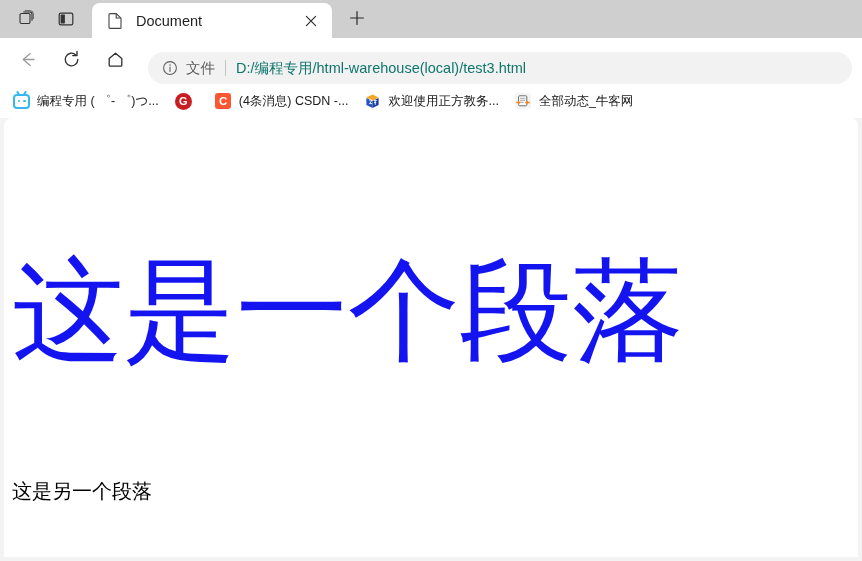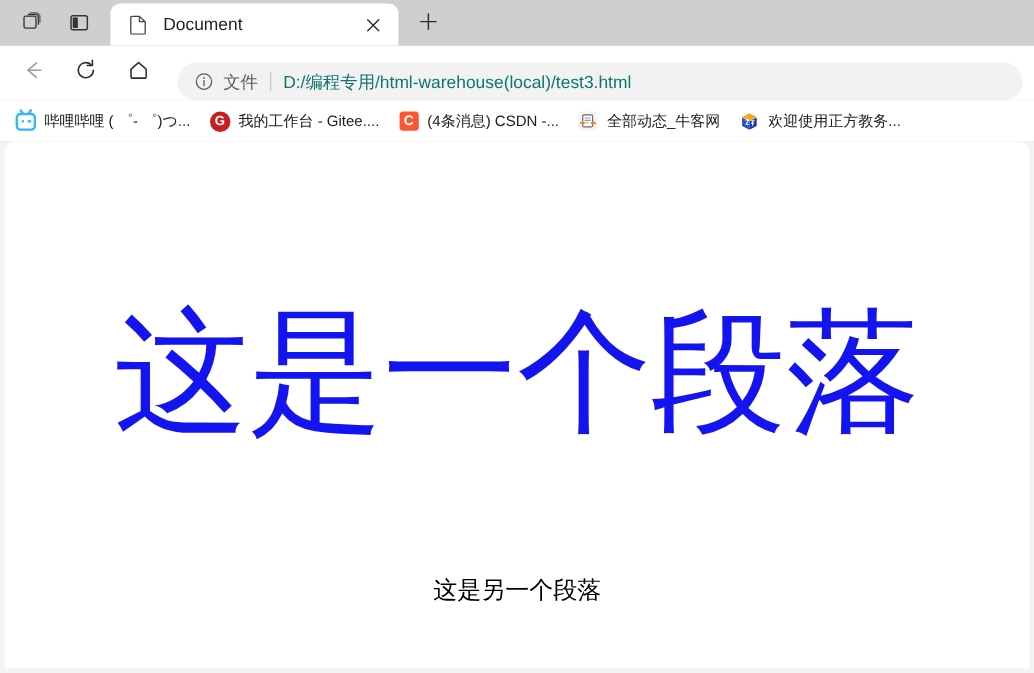--- a/index.html
+++ b/index.html
@@ -141,21 +141,20 @@
     background: #f3f3f3;
     padding: 0;
     position: relative;
   }
   .viewport {
     position: absolute;
     left: 4px; right: 4px; top: 0; bottom: 4px;
     background: #ffffff;
     border-radius: 8px 8px 0 0;
     overflow: hidden;
-    text-align: center;
   }
   .page {
     padding: 8px 8px;
     height: 100%;
   }
   .para-big {
     font-size: 112px;
     line-height: 1.18;
     margin: 0 0 0 0;
     padding-top: 118px;
@@ -310,66 +309,65 @@
 
   <div class="bookmarks">
 
     <div class="bm">
       <span class="bm-ico">
         <span class="fav-bili">
             <span class="l"></span>
             <span class="r"></span>
           </span>
       </span>
-      <span class="bm-label">哔哩哔哩 ( ゜- ゜)つ...</span>
+      <span class="bm-label">编程专用 ( ゜- ゜)つ...</span>
     </div>
 
     <div class="bm">
       <span class="bm-ico">
         <span class="fav-gitee">G</span>
       </span>
-      <span class="bm-label">我的工作台 - Gitee....</span>
     </div>
 
     <div class="bm">
       <span class="bm-ico">
         <span class="fav-csdn">C</span>
       </span>
       <span class="bm-label">(4条消息) CSDN -...</span>
+    </div>
+
+    <div class="bm">
+      <span class="bm-ico">
+        <span class="fav-zhengfang">
+          <svg width="17" height="17" viewBox="0 0 17 17">
+            <path d="M8.5 1.4 L14.6 4.6 L8.5 7.8 L2.4 4.6 Z" fill="#f5a623"></path>
+            <path d="M2.4 4.9 L8.5 8.1 V15.1 L2.4 11.9 Z" fill="#2253c4"></path>
+            <path d="M14.6 4.9 L8.5 8.1 V15.1 L14.6 11.9 Z" fill="#1a3fa0"></path>
+            <path d="M5.0 7.0 H8.0 L5.6 10.6 H8.2" stroke="#ffffff" stroke-width="0.9" fill="none" stroke-linejoin="round"></path>
+            <path d="M10.0 7.6 H12.8 M10.0 9.6 H12.2 M11.2 7.6 V11.8" stroke="#ffffff" stroke-width="0.9" fill="none"></path>
+          </svg>
+        </span>
+      </span>
+      <span class="bm-label">欢迎使用正方教务...</span>
     </div>
 
     <div class="bm">
       <span class="bm-ico">
         <span class="fav-nowcoder">
           <svg width="14" height="14" viewBox="0 0 14 14">
             <rect x="2.6" y="1.8" width="8.2" height="10" rx="1" stroke="#6b6b6b" stroke-width="1" fill="#fff"></rect>
             <path d="M4.4 4.3 H9.0 M4.4 6.3 H9.0 M4.4 8.3 H7.2" stroke="#9a9a9a" stroke-width="0.9" stroke-linecap="round"></path>
             <path d="M0.8 8.6 L3.4 8.6 M10.0 8.6 L13.2 8.6" stroke="#f58220" stroke-width="1.5" stroke-linecap="round"></path>
             <path d="M2.0 7.1 L3.6 8.6 L2.0 10.1" stroke="#f58220" stroke-width="1.1" fill="none" stroke-linejoin="round"></path>
             <path d="M11.6 7.1 L10.0 8.6 L11.6 10.1" stroke="#f58220" stroke-width="1.1" fill="none" stroke-linejoin="round"></path>
           </svg>
         </span>
       </span>
       <span class="bm-label">全部动态_牛客网</span>
     </div>
-
-    <div class="bm">
-      <span class="bm-ico">
-        <span class="fav-zhengfang">
-          <svg width="17" height="17" viewBox="0 0 17 17">
-            <path d="M8.5 1.4 L14.6 4.6 L8.5 7.8 L2.4 4.6 Z" fill="#f5a623"></path>
-            <path d="M2.4 4.9 L8.5 8.1 V15.1 L2.4 11.9 Z" fill="#2253c4"></path>
-            <path d="M14.6 4.9 L8.5 8.1 V15.1 L14.6 11.9 Z" fill="#1a3fa0"></path>
-            <path d="M5.0 7.0 H8.0 L5.6 10.6 H8.2" stroke="#ffffff" stroke-width="0.9" fill="none" stroke-linejoin="round"></path>
-            <path d="M10.0 7.6 H12.8 M10.0 9.6 H12.2 M11.2 7.6 V11.8" stroke="#ffffff" stroke-width="0.9" fill="none"></path>
-          </svg>
-        </span>
-      </span>
-      <span class="bm-label">欢迎使用正方教务...</span>
-    </div>
   </div>
 
   <div class="viewport-wrap">
     <div class="viewport" style="background: rgb(255, 255, 255);">
       <div class="page">
         <p class="para-big" style="color: rgb(20, 20, 240);">这是一个段落</p>
         <p class="para-small" style="color: rgb(0, 0, 0);">这是另一个段落</p>
       </div>
     </div>
   </div>

